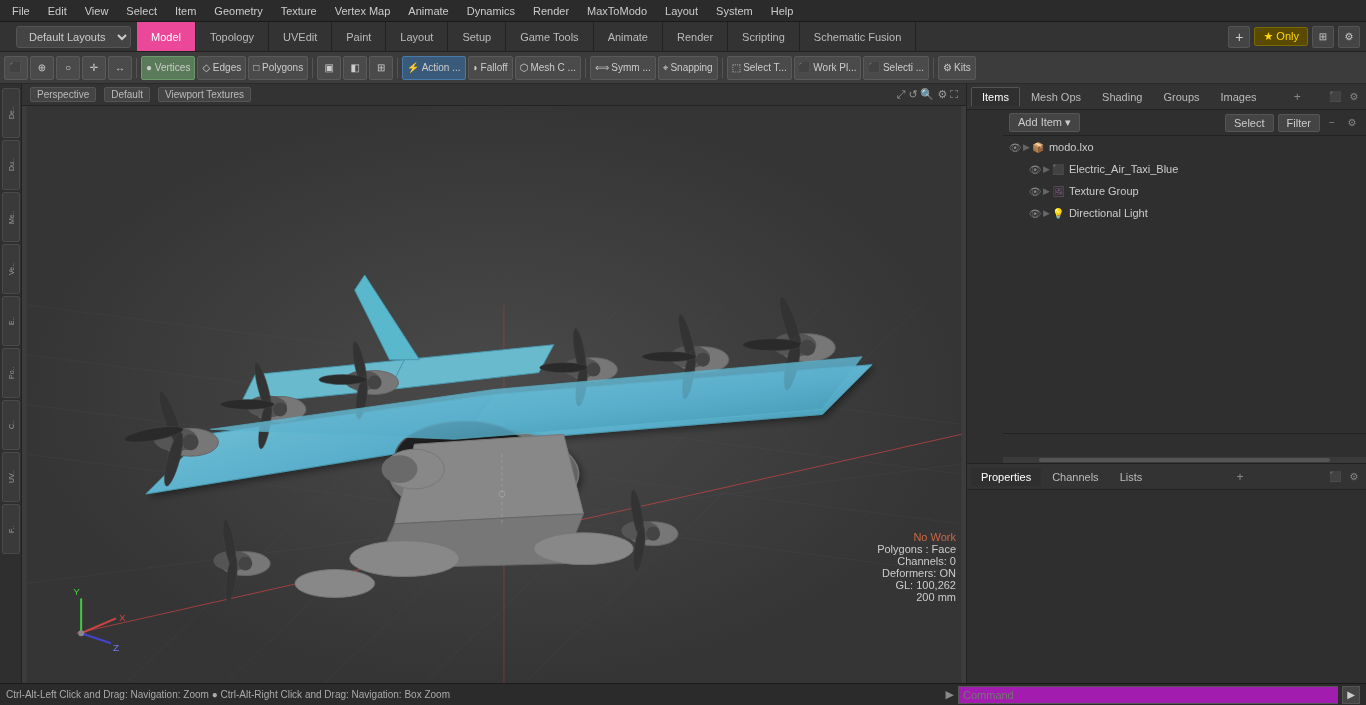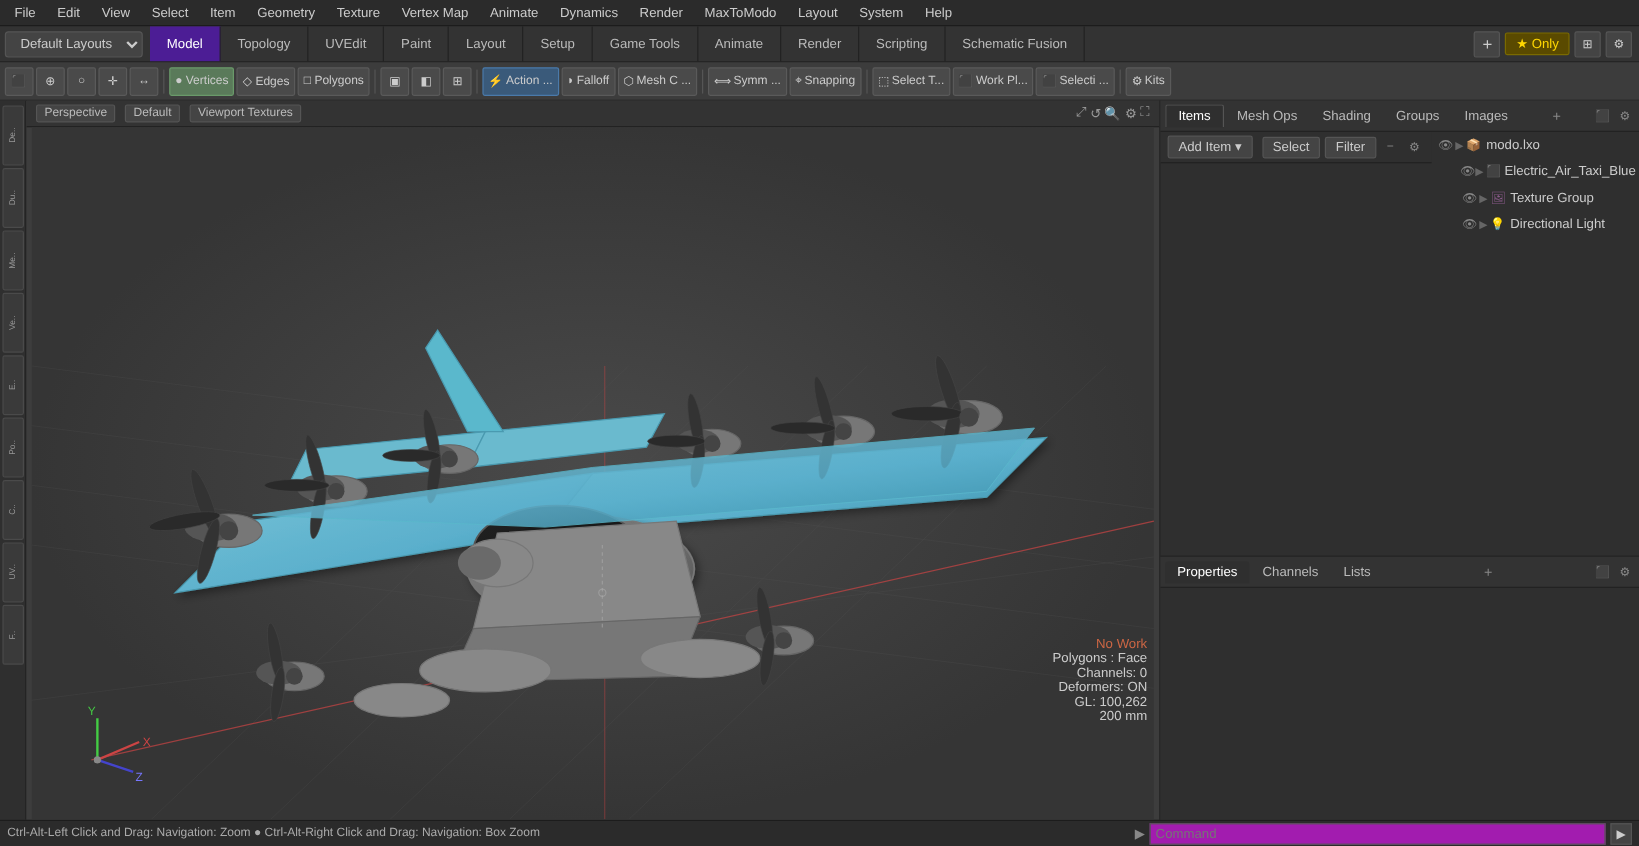--- a/index.html
+++ b/index.html
@@ -4,24 +4,24 @@
   <style>
     * { margin: 0; padding: 0; box-sizing: border-box; }
     body { width: 1366px; height: 705px; overflow: hidden; background: #3a3a3a; font-family: 'Segoe UI', Arial, sans-serif; font-size: 11px; color: #ccc; user-select: none; }
 
     
     #menu-bar { display: flex; align-items: center; height: 22px; background: #2b2b2b; border-bottom: 1px solid #1a1a1a; padding: 0 4px; gap: 2px; }
     .menu-item { padding: 2px 8px; color: #ccc; cursor: pointer; border-radius: 2px; font-size: 11px; text-align: center; }
 
     
     #layout-bar { display: flex; align-items: center; height: 30px; background: #333; border-bottom: 1px solid #222; }
-    .layout-dropdown { background: #444; border: 1px solid #555; color: #ccc; padding: 3px 8px; margin-left: 4px; border-radius: 3px; font-size: 11px; cursor: pointer; }
+    .layout-dropdown { background: #444; border: 1px solid #555; color: #ccc; padding: 3px 8px; margin-left: 16px; border-radius: 3px; font-size: 11px; cursor: pointer; }
     .layout-tabs { display: flex; align-items: center; flex: 1; margin-left: 6px; height: 100%; }
     .layout-tab { padding: 0 14px; height: 100%; display: flex; align-items: center; font-size: 11px; color: #bbb; cursor: pointer; border-right: 1px solid #222; }
-    .layout-tab.active { background: #4c1d95; color: #fff; }
+    .layout-tab.active { background: #ec4899; color: #fff; }
     .layout-right { display: flex; align-items: center; gap: 4px; padding-right: 6px; }
     .star-btn { background: #5a4a00; border: 1px solid #7a6a00; color: #ffd700; padding: 2px 8px; border-radius: 2px; font-size: 11px; cursor: pointer; }
     .icon-btn { width: 22px; height: 22px; background: #444; border: 1px solid #555; border-radius: 2px; cursor: pointer; display: flex; align-items: center; justify-content: center; font-size: 10px; color: #ccc; }
     .plus-btn { width: 22px; height: 22px; background: #444; border: 1px solid #555; border-radius: 2px; cursor: pointer; display: flex; align-items: center; justify-content: center; font-size: 14px; color: #ccc; }
 
     
     #tool-bar { display: flex; align-items: center; height: 32px; background: #3c3c3c; border-bottom: 1px solid #2a2a2a; padding: 0 4px; gap: 2px; flex-wrap: nowrap; overflow: hidden; }
     .tool-btn { height: 24px; min-width: 24px; background: #4a4a4a; border: 1px solid #5a5a5a; border-radius: 2px; cursor: pointer; display: flex; align-items: center; justify-content: center; font-size: 10px; color: #ccc; padding: 0 4px; gap: 2px; white-space: nowrap; }
     .tool-btn.active { background: #5a7a5a; border-color: #6a9a6a; }
     .tool-btn.blue { background: #3a5a7a; border-color: #4a7aaa; }
@@ -52,21 +52,21 @@
     .grid-lines { stroke: #555; stroke-width: 0.5; opacity: 0.4; }
 
     
     #right-panel { width: 400px; background: #2f2f2f; border-left: 1px solid #222; display: flex; flex-direction: column; }
     #right-panel-tabs { display: flex; align-items: center; height: 26px; background: #333; border-bottom: 1px solid #222; padding: 0 4px; gap: 1px; }
     .panel-tab { padding: 3px 10px; font-size: 11px; color: #bbb; cursor: pointer; border-radius: 2px 2px 0 0; }
     .panel-tab.active { background: #2f2f2f; color: #fff; border-top: 1px solid #555; border-left: 1px solid #555; border-right: 1px solid #555; }
     .panel-tab-plus { margin-left: auto; width: 18px; height: 18px; display: flex; align-items: center; justify-content: center; cursor: pointer; color: #888; font-size: 12px; }
 
     
-    #items-panel { flex: 1; display: flex; flex-direction: row; overflow: hidden; }
+    #items-panel { flex: 1; display: flex; flex-direction: column; overflow: hidden; padding-left: 36px; }
     #items-toolbar { display: flex; align-items: center; height: 26px; padding: 0 6px; gap: 4px; background: #2f2f2f; border-bottom: 1px solid #222; }
     .items-btn { padding: 2px 8px; font-size: 11px; background: #444; border: 1px solid #555; border-radius: 2px; cursor: pointer; color: #ccc; }
     .items-divider { flex: 1; }
     #items-header { display: flex; align-items: center; height: 22px; padding: 0 8px; background: #383838; border-bottom: 1px solid #222; }
     .items-col-name { flex: 1; font-size: 11px; color: #aaa; }
     #items-tree { flex: 1; overflow-y: auto; }
     .tree-item { display: flex; align-items: center; height: 22px; padding: 0 4px; cursor: pointer; }
     .tree-eye { width: 16px; height: 16px; display: flex; align-items: center; justify-content: center; font-size: 10px; color: #888; cursor: pointer; }
     .tree-indent { display: flex; align-items: center; }
     .tree-icon { width: 14px; height: 14px; margin-right: 3px; display: flex; align-items: center; justify-content: center; font-size: 10px; }

